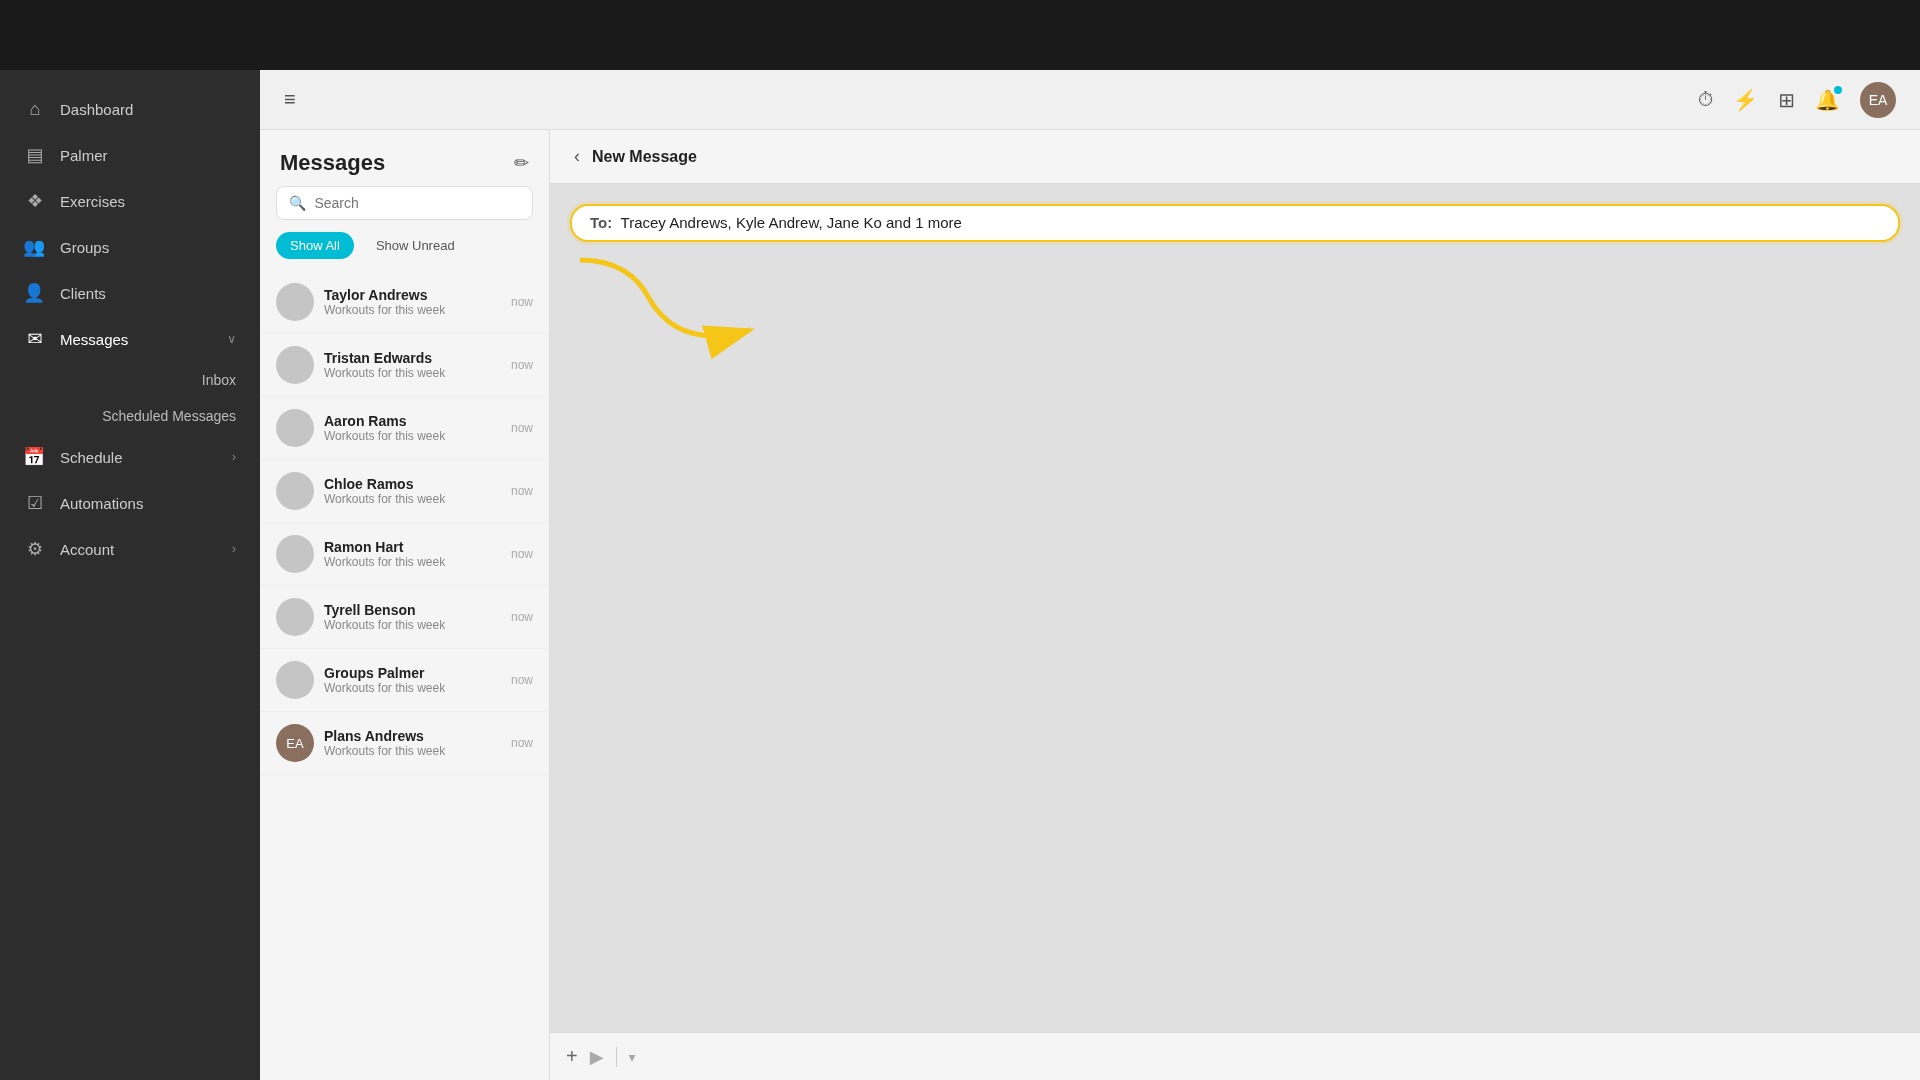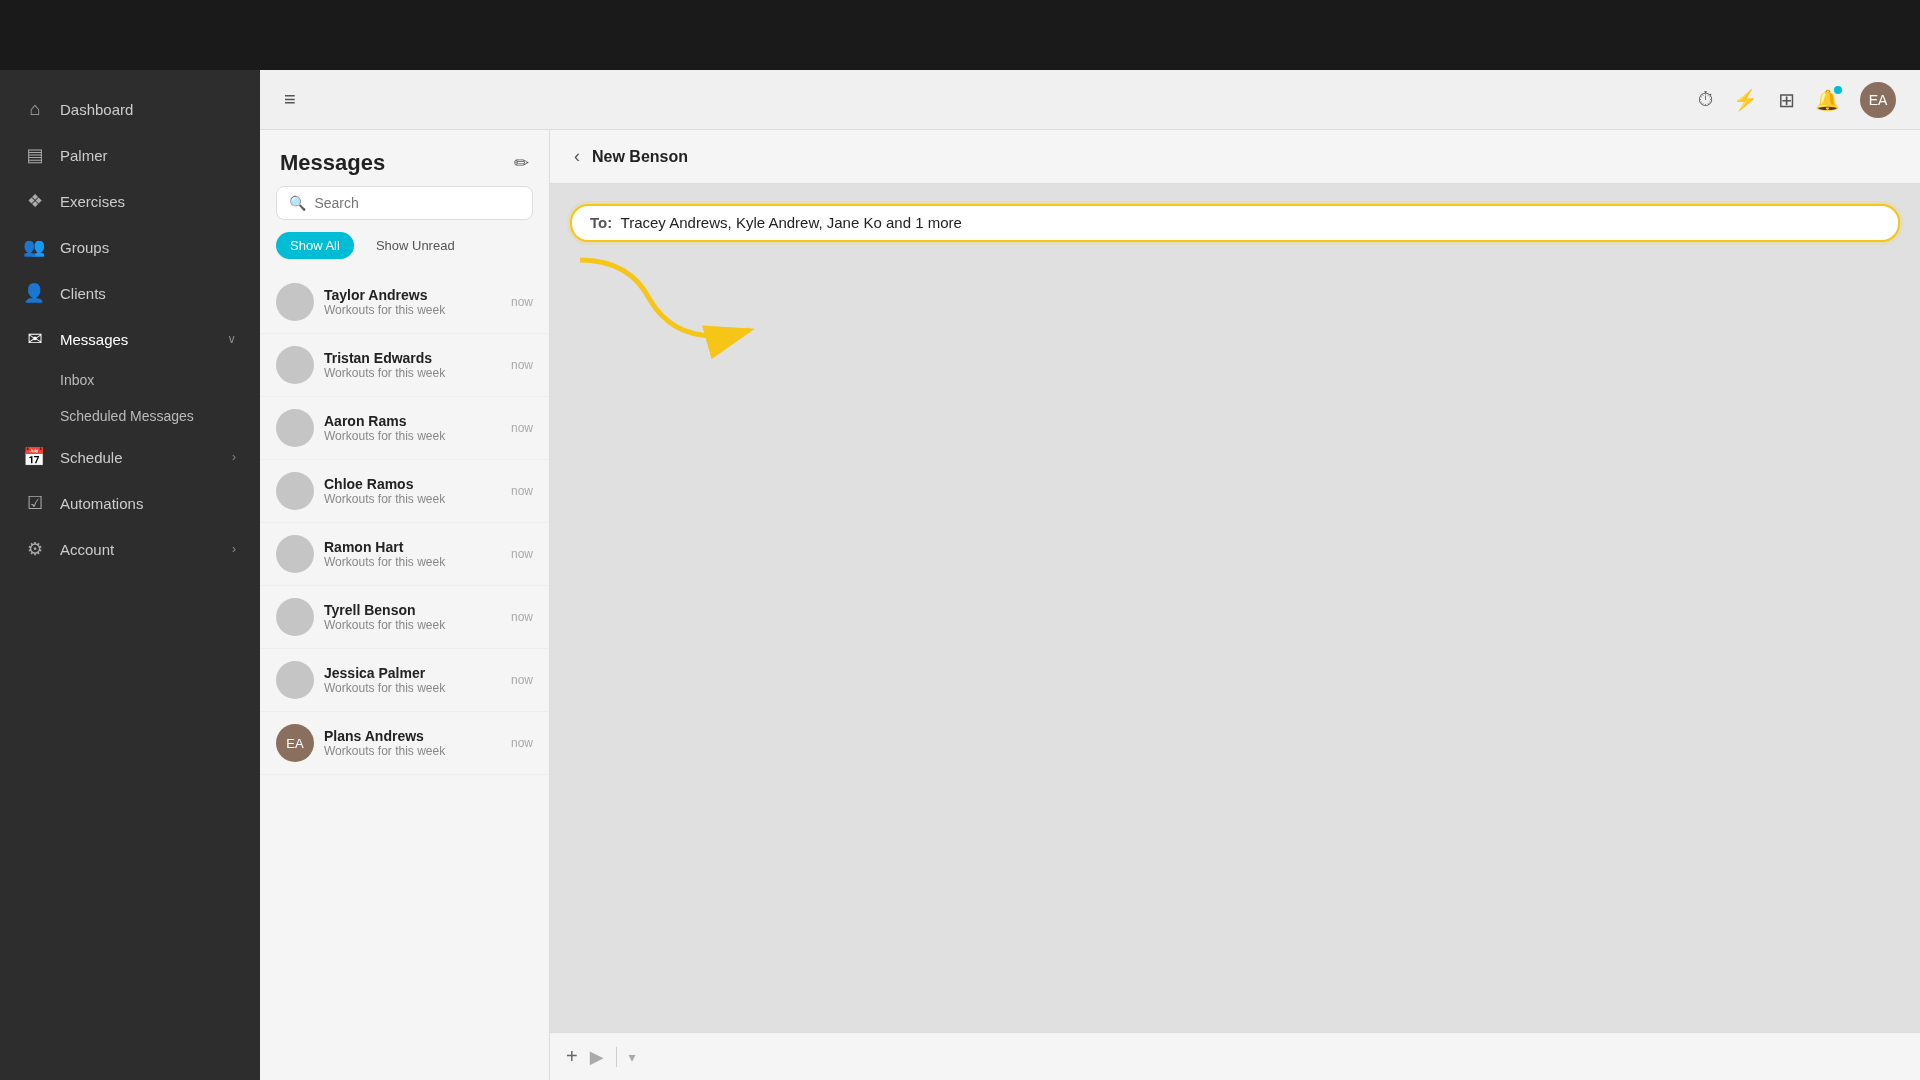--- a/index.html
+++ b/index.html
@@ -55,20 +55,21 @@
       font-size: 18px;
     }
     .nav-item.active .nav-icon { color: #fff; }
     .nav-sub-item {
       display: flex;
       align-items: center;
       padding: 10px 24px 10px 60px;
       cursor: pointer;
       color: #bbb;
       font-size: 14px;
+      justify-content: flex-end;
     }
     .nav-chevron {
       margin-left: auto;
       font-size: 12px;
       color: #888;
     }
     
     .content-area {
       flex: 1;
       background: #e8e8e8;
@@ -496,21 +497,21 @@
               <div class="msg-avatar"></div>
               <div class="msg-content">
                 <div class="msg-name">Tyrell Benson</div>
                 <div class="msg-preview">Workouts for this week</div>
               </div>
               <div class="msg-time">now</div>
             </div>
             <div class="message-item">
               <div class="msg-avatar"></div>
               <div class="msg-content">
-                <div class="msg-name">Jessica Palmer</div>
+                <div class="msg-name">Groups Palmer</div>
                 <div class="msg-preview">Workouts for this week</div>
               </div>
               <div class="msg-time">now</div>
             </div>
             <div class="message-item">
               <div class="msg-avatar has-photo">EA</div>
               <div class="msg-content">
                 <div class="msg-name">Plans Andrews</div>
                 <div class="msg-preview">Workouts for this week</div>
               </div>
@@ -527,21 +528,21 @@
             <polygon points="0 0, 10 3.5, 0 7" fill="#f5c518"></polygon>
           </marker>
         </defs>
         <path d="M 10,10 Q 60,10 80,50 Q 110,100 180,80" stroke="#f5c518" stroke-width="5" fill="none" marker-end="url(#arrowhead)"></path>
       </svg>
 
       <div class="message-panel">
 
         <div class="message-panel-header">
           <span class="back-btn">‹</span>
-          <span class="new-message-title">New Benson</span>
+          <span class="new-message-title">New Message</span>
         </div>
 
         <div class="message-panel-body">
           <div class="to-field-container">
             <span class="to-field-text">
               <span class="to-label">To:</span>
               &nbsp;<span>Tracey Andrews, Kyle Andrew, Jane Ko and 1 more</span>
             </span>
           </div>
         </div>

